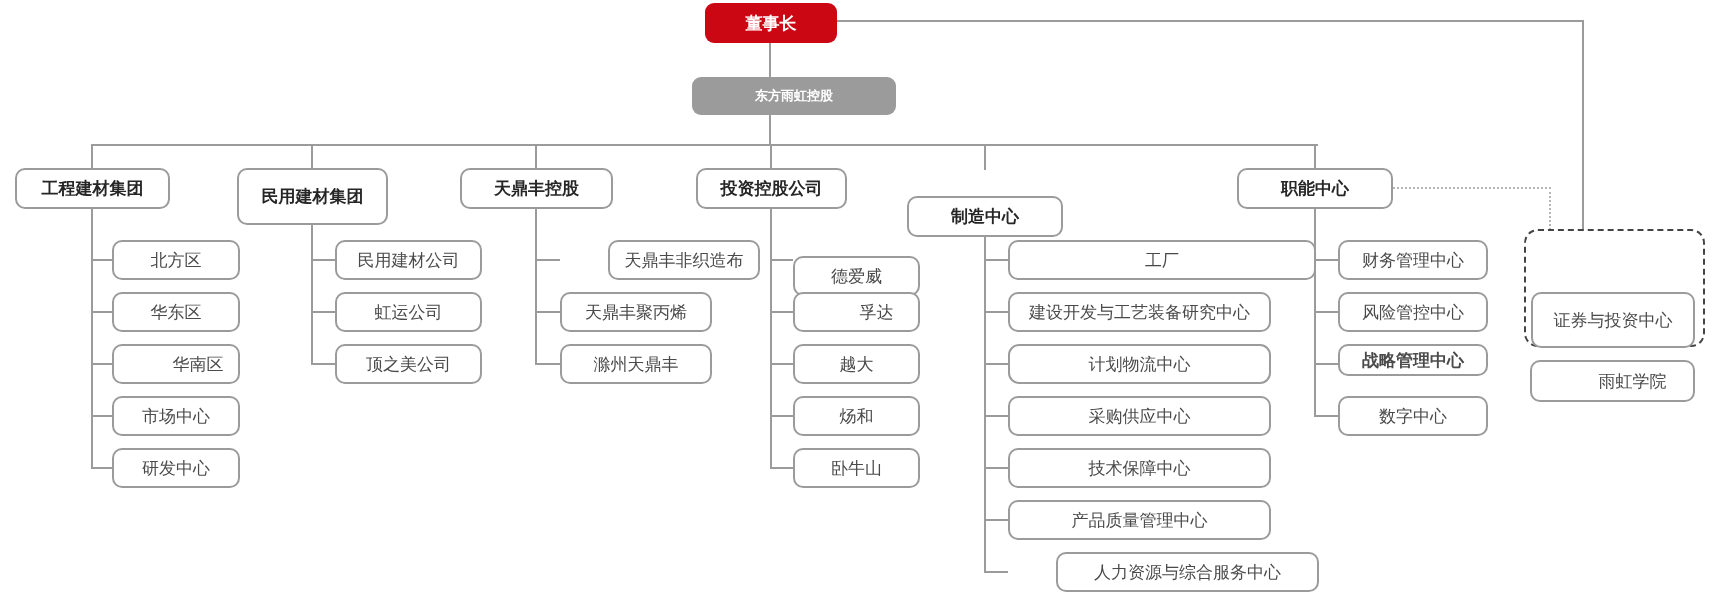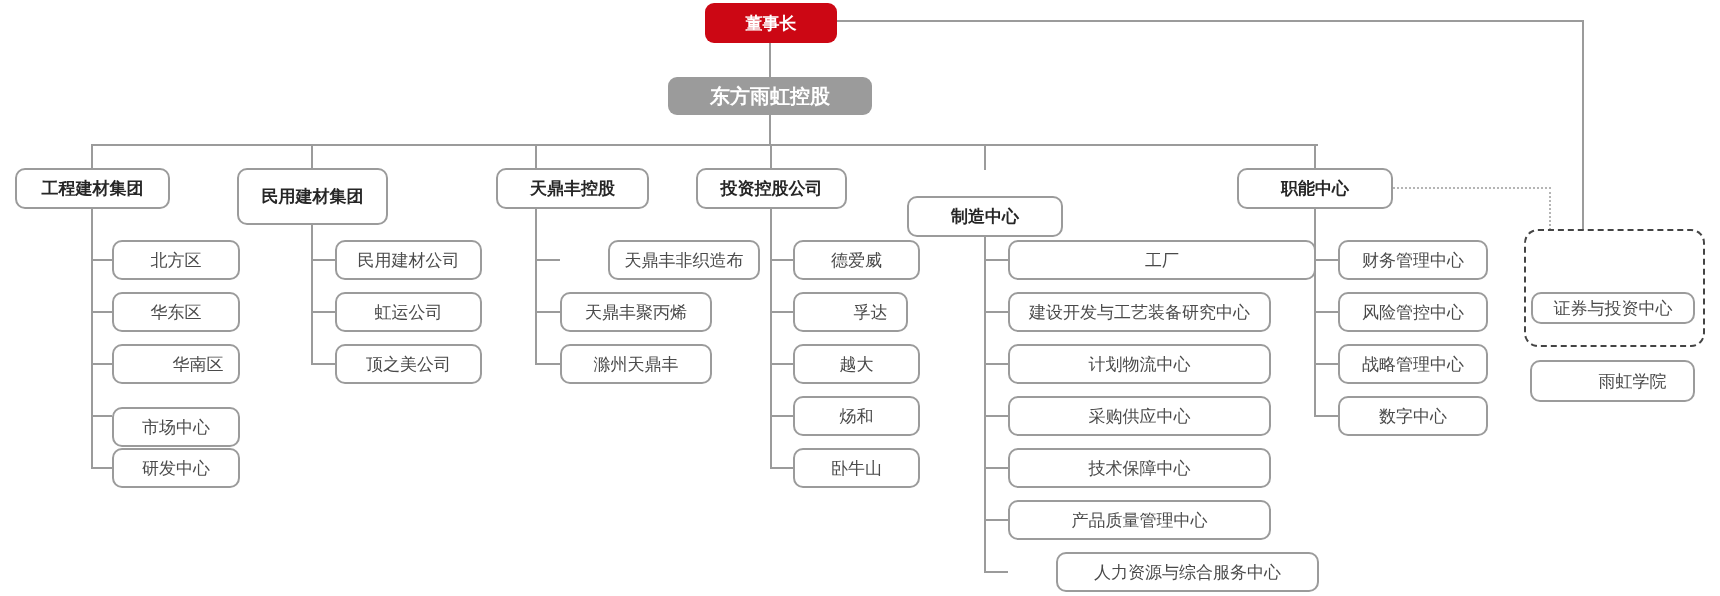--- a/index.html
+++ b/index.html
@@ -10,21 +10,21 @@
   body{font-family:"Liberation Sans","DejaVu Sans",sans-serif;}
   #canvas{position:relative;width:1720px;height:596px;background:var(--bg);overflow:hidden;}
   .node{
     position:absolute;box-sizing:border-box;background:#fff;
     border:2px solid var(--border);border-radius:10px;
     display:flex;align-items:center;justify-content:center;
     color:var(--nodeText);font-size:17px;white-space:nowrap;z-index:2;
   }
   .branch-header{font-weight:bold;color:var(--headerText);}
   .root-node{background:var(--red);border:none;color:#fff;font-weight:bold;border-radius:9px;font-size:17px;}
-  .holding-node{background:var(--gray);border:none;color:#fff;font-weight:bold;border-radius:9px;font-size:20px;}
+  .holding-node{background:var(--gray);border:none;color:#fff;font-weight:bold;border-radius:9px;font-size:13px;margin-left:24px;}
   .line{position:absolute;background:var(--line);z-index:1;}
   .dotted-h{position:absolute;border-top:2px dotted #B5B5B5;z-index:1;}
   .dotted-v{position:absolute;border-left:2px dotted #B5B5B5;z-index:1;}
   .dashed-group{position:absolute;box-sizing:border-box;border:2px dashed var(--dashed);border-radius:14px;background:transparent;z-index:1;}
 </style>
 </head>
 <body>
 
 <div id="canvas">
 
@@ -43,81 +43,81 @@
       <div class="line" style="left: 91px; top: 144px; width: 2px; height: 26px;"></div>
       <div class="node branch-header" style="left: 15px; top: 168px; width: 155px; height: 41px;">工程建材集团</div>
       <div class="line" style="left: 91px; top: 209px; width: 2px; height: 260px;"></div>
       <div class="line" style="left: 92px; top: 259px; width: 20px; height: 2px;"></div>
       <div class="node" style="left: 112px; top: 240px; width: 128px; height: 40px;">北方区</div>
       <div class="line" style="left: 92px; top: 311px; width: 20px; height: 2px;"></div>
       <div class="node" style="left: 112px; top: 292px; width: 128px; height: 40px;">华东区</div>
       <div class="line" style="left: 92px; top: 363px; width: 20px; height: 2px;"></div>
       <div class="node" style="left: 112px; top: 344px; width: 128px; height: 40px; padding-left: 44px;">华南区</div>
       <div class="line" style="left: 92px; top: 415px; width: 20px; height: 2px;"></div>
-      <div class="node" style="left: 112px; top: 396px; width: 128px; height: 40px; margin-top: 11px;">市场中心</div>
+      <div class="node" style="left: 112px; top: 396px; width: 128px; height: 40px;">市场中心</div>
       <div class="line" style="left: 92px; top: 467px; width: 20px; height: 2px;"></div>
       <div class="node" style="left: 112px; top: 448px; width: 128px; height: 40px;">研发中心</div>
       <div class="line" style="left: 311px; top: 144px; width: 2px; height: 26px;"></div>
       <div class="node branch-header" style="left: 237px; top: 168px; width: 151px; height: 57px;">民用建材集团</div>
       <div class="line" style="left: 311px; top: 209px; width: 2px; height: 156px;"></div>
       <div class="line" style="left: 312px; top: 259px; width: 23px; height: 2px;"></div>
       <div class="node" style="left: 335px; top: 240px; width: 147px; height: 40px;">民用建材公司</div>
       <div class="line" style="left: 312px; top: 311px; width: 23px; height: 2px;"></div>
       <div class="node" style="left: 335px; top: 292px; width: 147px; height: 40px;">虹运公司</div>
       <div class="line" style="left: 312px; top: 363px; width: 23px; height: 2px;"></div>
       <div class="node" style="left: 335px; top: 344px; width: 147px; height: 40px;">顶之美公司</div>
       <div class="line" style="left: 535px; top: 144px; width: 2px; height: 26px;"></div>
-      <div class="node branch-header" style="left: 460px; top: 168px; width: 153px; height: 41px; margin-left: 36px;">天鼎丰控股</div>
+      <div class="node branch-header" style="left: 460px; top: 168px; width: 153px; height: 41px;">天鼎丰控股</div>
       <div class="line" style="left: 535px; top: 209px; width: 2px; height: 156px;"></div>
       <div class="line" style="left: 536px; top: 259px; width: 24px; height: 2px;"></div>
       <div class="node" style="left: 560px; top: 240px; width: 152px; height: 40px; margin-left: 48px;">天鼎丰非织造布</div>
       <div class="line" style="left: 536px; top: 311px; width: 24px; height: 2px;"></div>
       <div class="node" style="left: 560px; top: 292px; width: 152px; height: 40px;">天鼎丰聚丙烯</div>
       <div class="line" style="left: 536px; top: 363px; width: 24px; height: 2px;"></div>
       <div class="node" style="left: 560px; top: 344px; width: 152px; height: 40px;">滁州天鼎丰</div>
       <div class="line" style="left: 770px; top: 144px; width: 2px; height: 26px;"></div>
       <div class="node branch-header" style="left: 696px; top: 168px; width: 151px; height: 41px;">投资控股公司</div>
       <div class="line" style="left: 770px; top: 209px; width: 2px; height: 260px;"></div>
       <div class="line" style="left: 771px; top: 259px; width: 22px; height: 2px;"></div>
-      <div class="node" style="left: 793px; top: 240px; width: 127px; height: 40px;">德爱威</div>
+      <div class="node" style="left: 793px; top: 256px; width: 127px; height: 40px;">德爱威</div>
       <div class="line" style="left: 771px; top: 311px; width: 22px; height: 2px;"></div>
-      <div class="node" style="left: 793px; top: 292px; width: 115px; height: 40px; padding-left: 40px;">孚达</div>
+      <div class="node" style="left: 793px; top: 292px; width: 127px; height: 40px; padding-left: 40px;">孚达</div>
       <div class="line" style="left: 771px; top: 363px; width: 22px; height: 2px;"></div>
       <div class="node" style="left: 793px; top: 344px; width: 127px; height: 40px;">越大</div>
       <div class="line" style="left: 771px; top: 415px; width: 22px; height: 2px;"></div>
       <div class="node" style="left: 793px; top: 396px; width: 127px; height: 40px;">炀和</div>
       <div class="line" style="left: 771px; top: 467px; width: 22px; height: 2px;"></div>
       <div class="node" style="left: 793px; top: 448px; width: 127px; height: 40px;">卧牛山</div>
       <div class="line" style="left: 984px; top: 144px; width: 2px; height: 26px;"></div>
       <div class="node branch-header" style="left: 907px; top: 168px; width: 156px; height: 41px; margin-top: 28px;">制造中心</div>
       <div class="line" style="left: 984px; top: 209px; width: 2px; height: 364px;"></div>
       <div class="line" style="left: 985px; top: 259px; width: 23px; height: 2px;"></div>
       <div class="node" style="left: 1008px; top: 240px; width: 308px; height: 40px;">工厂</div>
       <div class="line" style="left: 985px; top: 311px; width: 23px; height: 2px;"></div>
       <div class="node" style="left: 1008px; top: 292px; width: 263px; height: 40px;">建设开发与工艺装备研究中心</div>
       <div class="line" style="left: 985px; top: 363px; width: 23px; height: 2px;"></div>
-      <div class="node" style="left: 1008px; top: 344px; width: 263px; height: 40px;">计划物流中心</div>
+      <div class="node" style="left: 1008px; top: 344px; width: 263px; height: 40px; border-radius: 11px;">计划物流中心</div>
       <div class="line" style="left: 985px; top: 415px; width: 23px; height: 2px;"></div>
       <div class="node" style="left: 1008px; top: 396px; width: 263px; height: 40px;">采购供应中心</div>
       <div class="line" style="left: 985px; top: 467px; width: 23px; height: 2px;"></div>
       <div class="node" style="left: 1008px; top: 448px; width: 263px; height: 40px;">技术保障中心</div>
       <div class="line" style="left: 985px; top: 519px; width: 23px; height: 2px;"></div>
       <div class="node" style="left: 1008px; top: 500px; width: 263px; height: 40px;">产品质量管理中心</div>
       <div class="line" style="left: 985px; top: 571px; width: 23px; height: 2px;"></div>
       <div class="node" style="left: 1008px; top: 552px; width: 263px; height: 40px; margin-left: 48px;">人力资源与综合服务中心</div>
       <div class="line" style="left: 1314px; top: 144px; width: 2px; height: 26px;"></div>
       <div class="node branch-header" style="left: 1237px; top: 168px; width: 156px; height: 41px;">职能中心</div>
       <div class="line" style="left: 1314px; top: 209px; width: 2px; height: 208px;"></div>
       <div class="line" style="left: 1315px; top: 259px; width: 23px; height: 2px;"></div>
       <div class="node" style="left: 1338px; top: 240px; width: 150px; height: 40px;">财务管理中心</div>
       <div class="line" style="left: 1315px; top: 311px; width: 23px; height: 2px;"></div>
       <div class="node" style="left: 1338px; top: 292px; width: 150px; height: 40px;">风险管控中心</div>
       <div class="line" style="left: 1315px; top: 363px; width: 23px; height: 2px;"></div>
-      <div class="node" style="left: 1338px; top: 344px; width: 150px; height: 40px;">战略管理中心</div>
+      <div class="node" style="left: 1338px; top: 344px; width: 150px; height: 32px; font-weight: bold;">战略管理中心</div>
       <div class="line" style="left: 1315px; top: 415px; width: 23px; height: 2px;"></div>
       <div class="node" style="left: 1338px; top: 396px; width: 150px; height: 40px;">数字中心</div>
     </div>
 
   <div class="dashed-group" style="left:1524px;top:229px;width:181px;height:118px;"></div>
-  <div class="node" style="left:1531px;top:292px;width:164px;height:32px;">证券与投资中心</div>
+  <div class="node" style="left:1531px;top:292px;width:164px;height:56px;">证券与投资中心</div>
   <div class="node" style="left:1530px;top:360px;width:165px;height:42px;padding-left:40px;">雨虹学院</div>
 
 </div>
 
 </body></html>

